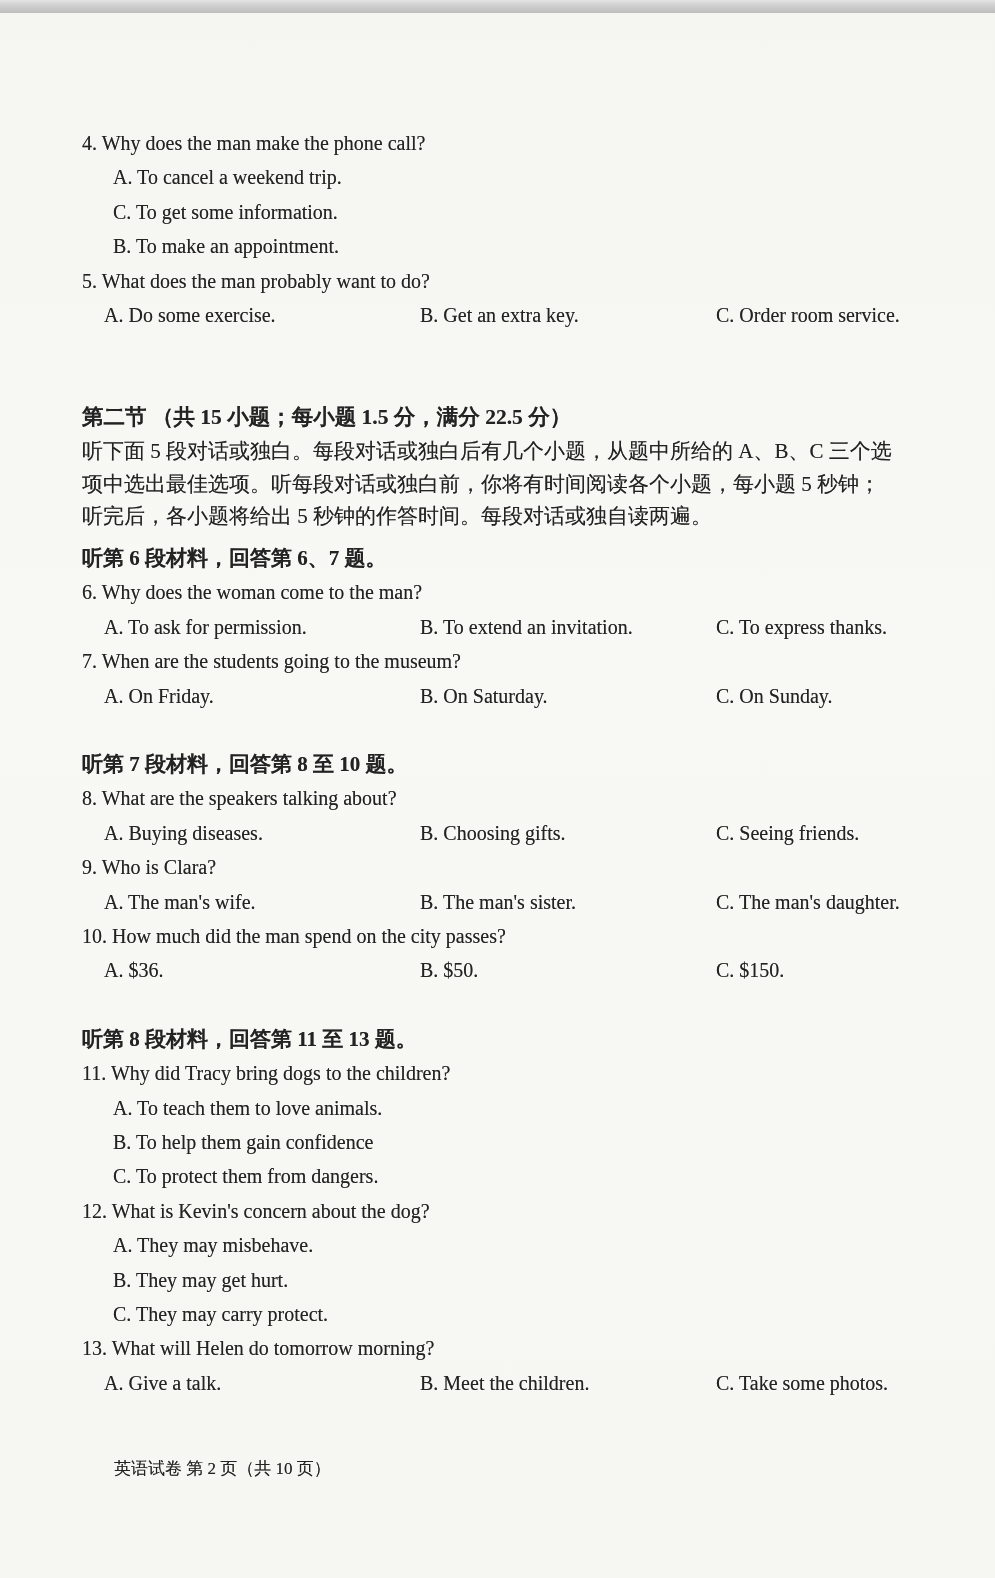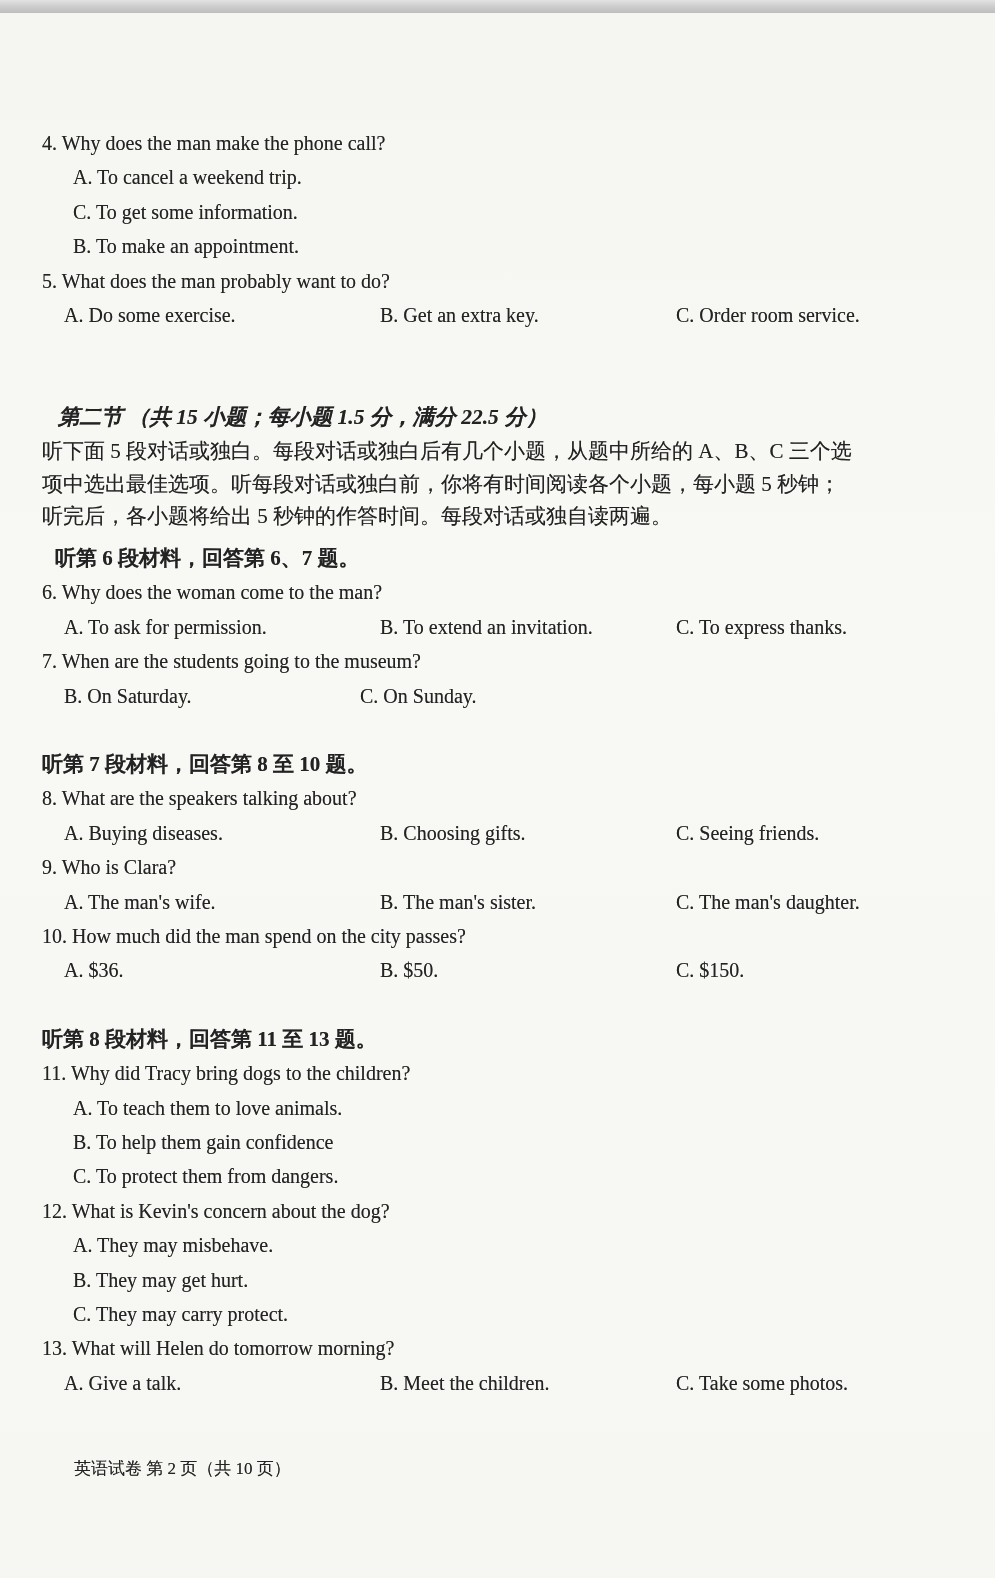--- a/index.html
+++ b/index.html
@@ -14,21 +14,21 @@
     color: #232323;
     font-family: "Liberation Serif", "DejaVu Serif", serif;
   }
 
   .scan-strip {
     width: 100%;
     height: 13px;
     background: linear-gradient(180deg, #e3e3e3 0%, #cfcfcf 45%, #bdbdbd 100%);
   }
 
-  .content { padding: 113px 50px 0 42px; }
+  .content { padding: 113px 50px 0 82px; }
 
   .q-line {
     font-size: 20px;
     line-height: 34.4px;
     white-space: nowrap;
   }
 
   .opt-stack {
     font-size: 20px;
     line-height: 34.4px;
@@ -42,43 +42,42 @@
     line-height: 34.4px;
     padding-left: 22px;
     white-space: nowrap;
     justify-content: flex-end;
   }
   .opt-row .c1 { width: 316px; flex: none; }
   .opt-row .c2 { width: 296px; flex: none; }
   .opt-row .c3 { flex: 1; }
 
   .cn-header {
-    margin: 68px 0 0 16px;
+    margin: 68px 0 0 0;
     font-size: 21.5px;
     font-weight: 700;
     line-height: 35px;
     white-space: nowrap;
-    font-style: italic;
   }
 
   .cn-line {
     margin: 0;
     font-size: 21px;
     line-height: 32.5px;
     white-space: nowrap;
   }
 
   .mat-header {
     margin: 0;
     font-size: 21px;
     font-weight: 700;
     line-height: 34.4px;
     white-space: nowrap;
   }
-  .gap-first { margin-top: 8px; margin-left: 13px; }
+  .gap-first { margin-top: 8px; }
   .gap-block { margin-top: 34px; }
 
   .footer {
     margin-top: 55px;
     text-align: left;
     font-size: 17px;
     line-height: 28px;
     transform: translateX(32px);
     white-space: nowrap;
   }
@@ -122,20 +121,21 @@
       <div class="opt-row">
         <span class="c1">A. To ask for permission.</span>
         <span class="c2">B. To extend an invitation.</span>
         <span class="c3">C. To express thanks.</span>
       </div>
     </section>
 
     <section>
       <div class="q-line">7. When are the students going to the museum?</div>
       <div class="opt-row">
+        <span class="c1">A. On Friday.</span>
         <span class="c2">B. On Saturday.</span>
         <span class="c3">C. On Sunday.</span>
       </div>
     </section>
 
     <h3 class="mat-header gap-block">听第 7 段材料，回答第 8 至 10 题。</h3>
 
     <section>
       <div class="q-line">8. What are the speakers talking about?</div>
       <div class="opt-row">

